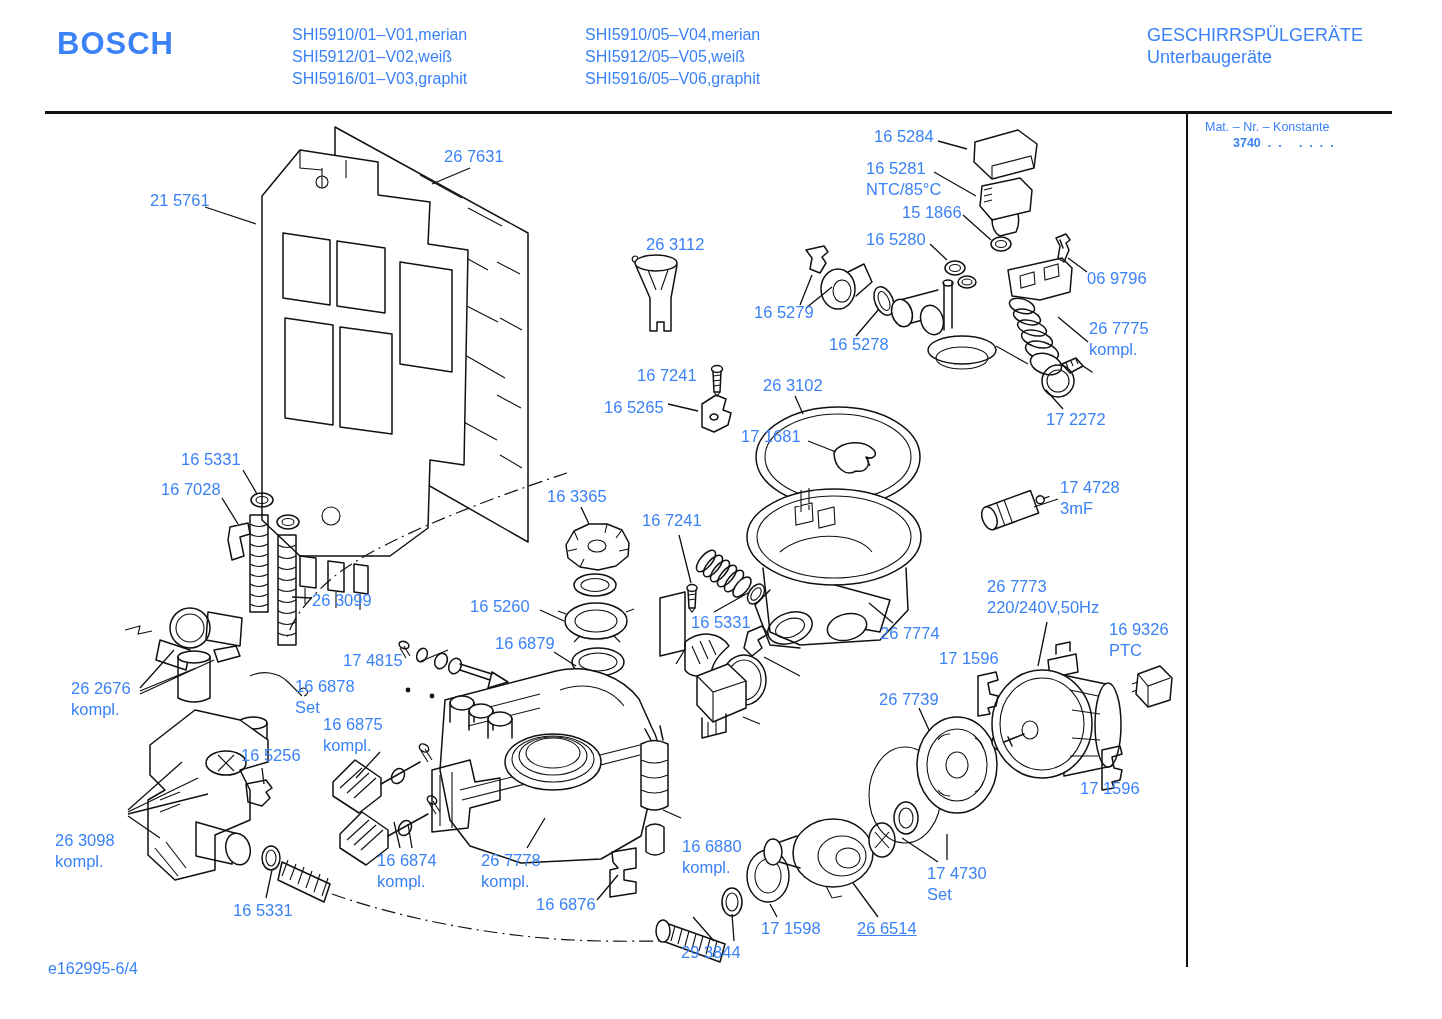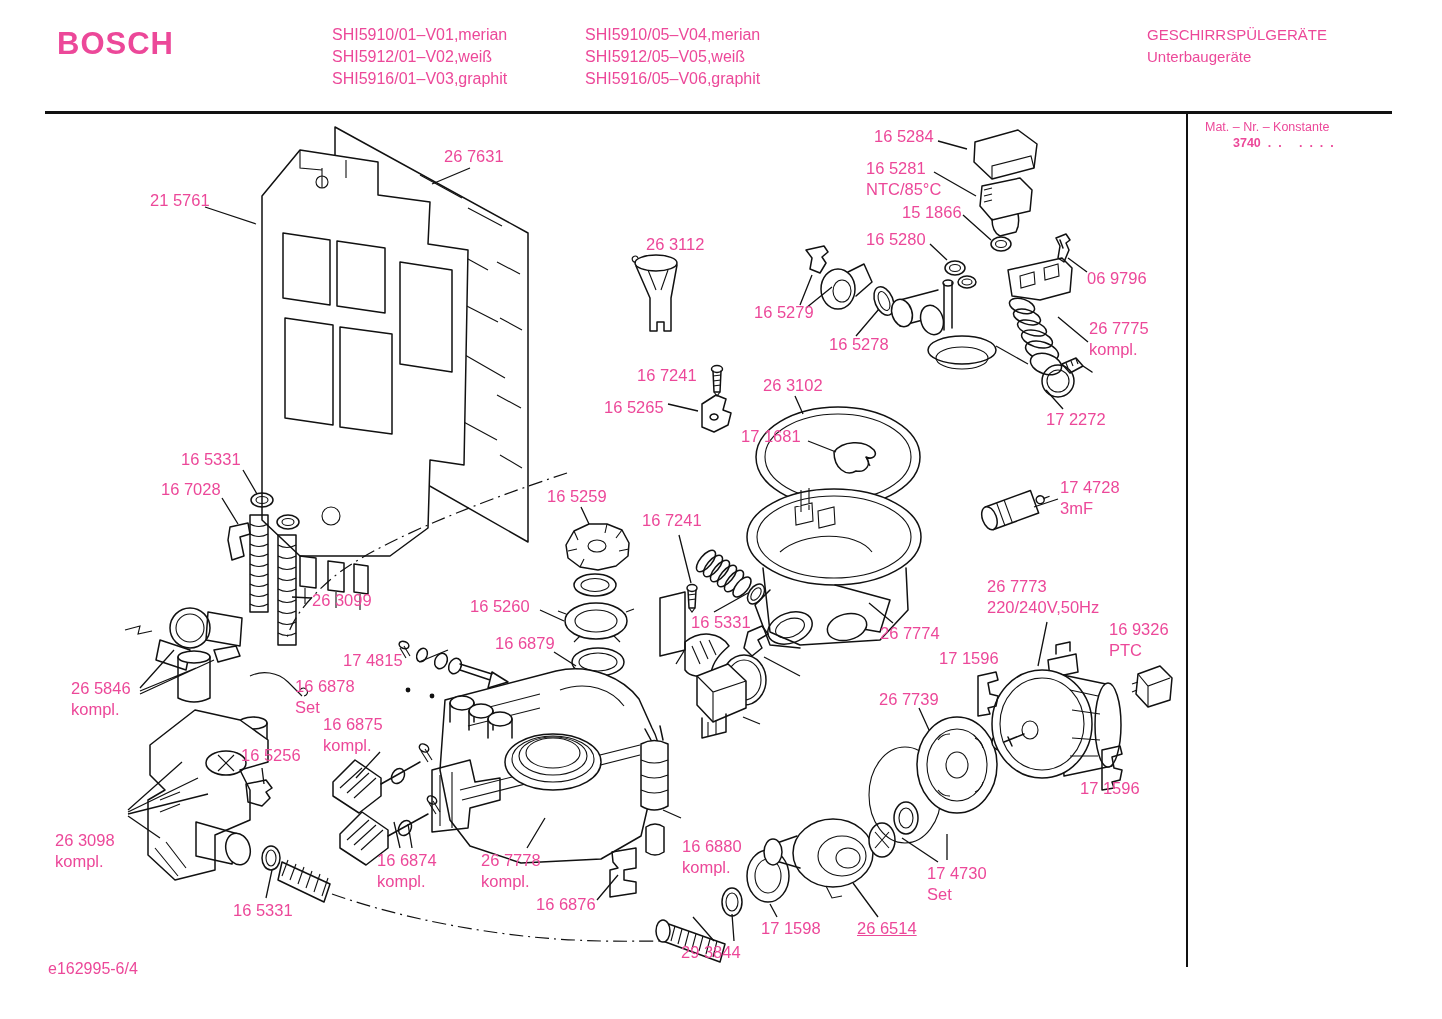--- a/index.html
+++ b/index.html
@@ -1,42 +1,42 @@
 <!DOCTYPE html>
 <html><head>
 <meta charset="utf-8">
 <style>
   html,body{margin:0;padding:0;background:#f2f2f2;}
   .page{position:relative;width:1442px;height:1019px;background:#ffffff;overflow:hidden;
-        font-family:"Liberation Sans", sans-serif;color:#ec4899;}
+        font-family:"Liberation Sans", sans-serif;color:#3b82f6;}
   .abs{position:absolute;}
   .brand{font-size:31px;font-weight:800;letter-spacing:1px;transform:scaleY(1.02);}
   .models div{font-size:16px;line-height:22px;white-space:nowrap;}
-  .right-title div{font-size:15px;line-height:22px;white-space:nowrap;}
+  .right-title div{font-size:18px;line-height:22px;white-space:nowrap;}
   .rule-h{background:#111;height:3px;}
   .rule-v{background:#111;width:2px;}
   .mat1{font-size:12.5px;white-space:pre;}
   .mat2{font-size:12.5px;white-space:pre;}
   .docnum{font-size:16px;}
   .part-label{position:absolute;font-size:16.5px;line-height:21px;white-space:pre-line;}
   svg{position:absolute;left:0;top:0;}
   .ln{stroke:#111;stroke-width:1.5;fill:none;stroke-linecap:round;stroke-linejoin:round;}
   .lnw{stroke:#111;stroke-width:1.5;fill:#fff;stroke-linejoin:round;}
   .thin{stroke:#111;stroke-width:1.1;fill:none;}
   .lead{stroke:#111;stroke-width:1.3;fill:none;}
   .dd{stroke:#111;stroke-width:1.2;fill:none;stroke-dasharray:14 5 2 5;}
 </style>
 </head>
 <body>
 
 <div class="page">
 
   <div class="abs brand" style="left:57px;top:26px;">BOSCH</div>
 
-  <div class="abs models" style="left:292px;top:24px;margin-left:40px;">
+  <div class="abs models" style="left:292px;top:24px;">
     <div>SHI5910/01–V01,merian</div>
     <div>SHI5912/01–V02,weiß</div>
     <div>SHI5916/01–V03,graphit</div>
   </div>
 
   <div class="abs models" style="left:585px;top:24px;">
     <div>SHI5910/05–V04,merian</div>
     <div>SHI5912/05–V05,weiß</div>
     <div>SHI5916/05–V06,graphit</div>
   </div>
@@ -379,33 +379,33 @@
       <div class="part-label" style="left: 829px; top: 334px;">16 5278</div>
       <div class="part-label" style="left: 1089px; top: 318px;">26 7775
 kompl.</div>
       <div class="part-label" style="left: 1046px; top: 409px;">17 2272</div>
       <div class="part-label" style="left: 637px; top: 365px;">16 7241</div>
       <div class="part-label" style="left: 604px; top: 397px;">16 5265</div>
       <div class="part-label" style="left: 763px; top: 375px;">26 3102</div>
       <div class="part-label" style="left: 741px; top: 426px;">17 1681</div>
       <div class="part-label" style="left: 1060px; top: 477px;">17 4728
 3mF</div>
-      <div class="part-label" style="left: 547px; top: 486px;">16 5259</div>
+      <div class="part-label" style="left: 547px; top: 486px;">16 3365</div>
       <div class="part-label" style="left: 642px; top: 510px;">16 7241</div>
       <div class="part-label" style="left: 181px; top: 449px;">16 5331</div>
       <div class="part-label" style="left: 161px; top: 479px;">16 7028</div>
       <div class="part-label" style="left: 312px; top: 590px;">26 3099</div>
       <div class="part-label" style="left: 470px; top: 596px;">16 5260</div>
       <div class="part-label" style="left: 495px; top: 633px;">16 6879</div>
       <div class="part-label" style="left: 691px; top: 612px;">16 5331</div>
       <div class="part-label" style="left: 880px; top: 623px;">26 7774</div>
       <div class="part-label" style="left: 343px; top: 650px;">17 4815</div>
       <div class="part-label" style="left: 295px; top: 676px;">16 6878
 Set</div>
-      <div class="part-label" style="left: 71px; top: 678px;">26 5846
+      <div class="part-label" style="left: 71px; top: 678px;">26 2676
 kompl.</div>
       <div class="part-label" style="left: 241px; top: 745px;">16 5256</div>
       <div class="part-label" style="left: 323px; top: 714px;">16 6875
 kompl.</div>
       <div class="part-label" style="left: 55px; top: 798px; margin-top: 32px;">26 3098
 kompl.</div>
       <div class="part-label" style="left: 233px; top: 900px;">16 5331</div>
       <div class="part-label" style="left: 377px; top: 850px;">16 6874
 kompl.</div>
       <div class="part-label" style="left: 481px; top: 850px;">26 7778

